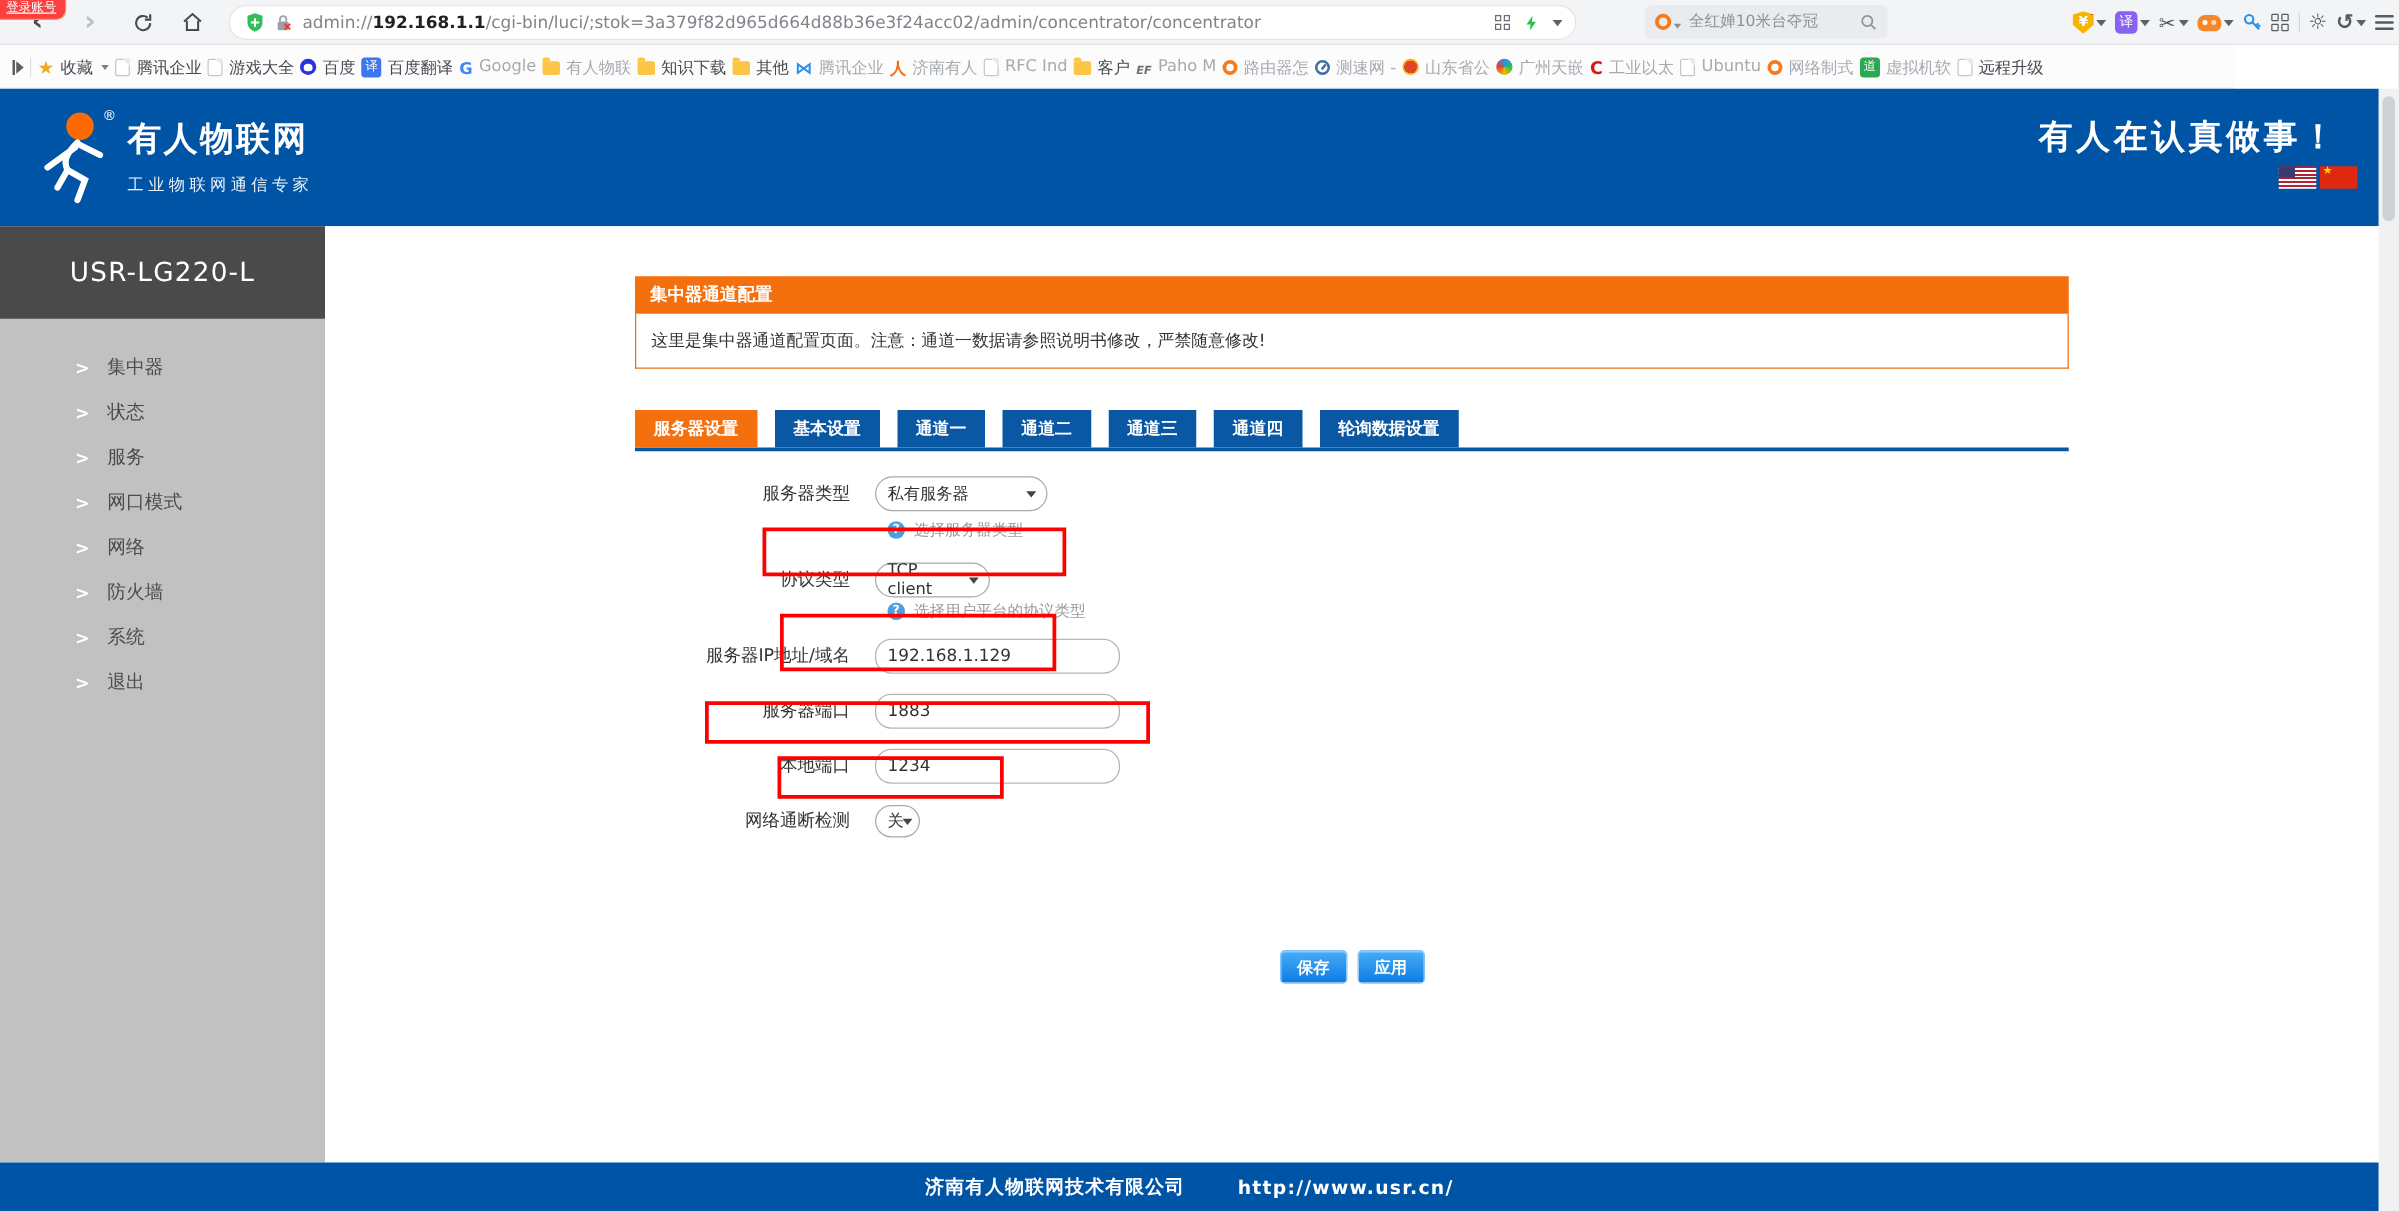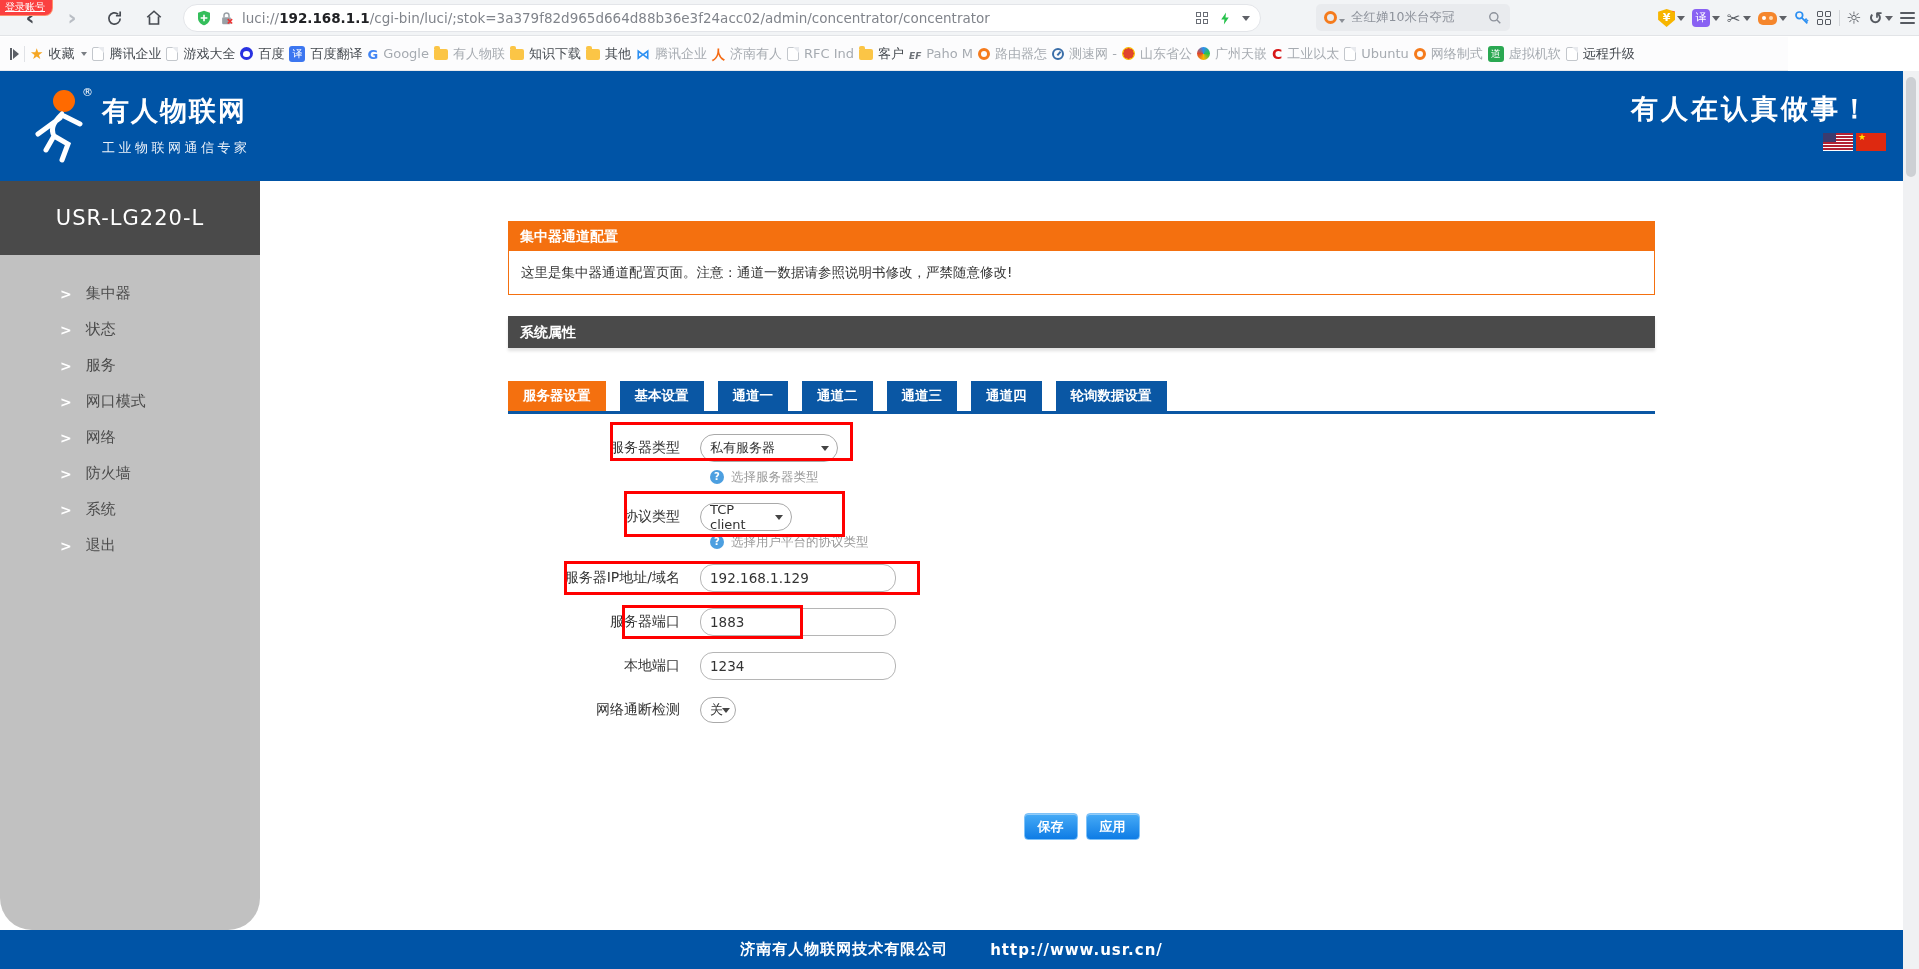--- a/index.html
+++ b/index.html
@@ -82,21 +82,21 @@
   .brand-title { font-size:27px; font-weight:bold; letter-spacing:2px; }
   .brand-sub { font-size:13px; margin-top:10px; letter-spacing:3.5px; color:#eaf1f9; }
   .slogan { position:absolute; right:32px; top:20px; color:#fff; font-size:27px; font-weight:bold; letter-spacing:3px; }
   .flags { position:absolute; right:17px; top:62px; display:flex; gap:3px; }
   .flag-us { width:30px; height:18px; background:repeating-linear-gradient(#b22234 0 1.5px,#fff 1.5px 3px); position:relative; }
   .flag-us:before { content:""; position:absolute; left:0; top:0; width:13px; height:9px; background:#3c3b6e; }
   .flag-cn { width:30px; height:18px; background:#de2910; position:relative; }
   .flag-cn:before { content:"★"; position:absolute; left:2px; top:-1px; color:#ffde00; font-size:9px; }
 
   
-  .sidebar { position:absolute; left:0; top:181px; width:260px; height:749px; background:#c1c1c1;border-radius:32px; }
+  .sidebar { position:absolute; left:0; top:181px; width:260px; height:749px; background:#c1c1c1; }
   .side-cap { height:74px; background:#4a4a4a; color:#fff; display:flex; align-items:center; justify-content:center; font-size:21px; letter-spacing:1px; }
   .side-menu { list-style:none; padding-top:20px; }
   .side-menu li { height:36px; display:flex; align-items:center; padding-left:60px; cursor:pointer; }
   .s-chev:before { content:">"; color:#fff; font-weight:bold; font-size:14px; }
   .s-label { margin-left:14px; font-size:15px; color:#4c4c4c; }
 
   
   .main { position:absolute; left:260px; top:181px; width:1643px; height:749px; background:#fff; }
   .panel { width:1147px; margin:0 auto; }
   .panel-title { margin-top:40px; height:30px; background:#f4700f; color:#fff; font-size:14px; font-weight:bold; line-height:30px; padding-left:12px; }
@@ -164,21 +164,21 @@
     <div class="urlbar">
       <svg width="16" height="16" viewBox="0 0 24 24">
           <path d="M12 1 21 4v8c0 6-4.5 9.5-9 11-4.5-1.5-9-5-9-11V4z" fill="#34be5b"></path>
           <path d="M12 7v10M7 12h10" stroke="#fff" stroke-width="2.4"></path>
         </svg>
       <svg width="15" height="15" viewBox="0 0 24 24" style="margin-left:7px">
           <rect x="5" y="10" width="14" height="11" rx="2" fill="#9aa0a6"></rect>
           <path d="M8 10V7a4 4 0 0 1 8 0v3" fill="none" stroke="#9aa0a6" stroke-width="2.4"></path>
           <path d="M14 13l7 7M21 13l-7 7" stroke="#e33" stroke-width="2.6"></path>
         </svg>
-      <span class="url-text"><span>luci://</span><span class="host">192.168.1.1</span><span>/cgi-bin/luci/;stok=3a379f82d965d664d88b36e3f24acc02/admin/concentrator/concentrator</span></span>
+      <span class="url-text"><span>admin://</span><span class="host">192.168.1.1</span><span>/cgi-bin/luci/;stok=3a379f82d965d664d88b36e3f24acc02/admin/concentrator/concentrator</span></span>
       <span class="urlbar-right">
         <span class="qr-ico">
             <i></i>
             <i></i>
             <i></i>
             <i></i>
           </span>
         <svg width="13" height="15" viewBox="0 0 24 24">
             <path d="M13 1 4 14h6l-1 9 9-13h-6z" fill="#27c24c"></path>
           </svg>
@@ -395,21 +395,20 @@
           <span class="s-chev"></span>
           <span class="s-label">退出</span>
         </li>
     </ul>
   </div>
 
   <div class="main">
     <div class="panel">
       <div class="panel-title">集中器通道配置</div>
       <div class="panel-note">这里是集中器通道配置页面。注意：通道一数据请参照说明书修改，严禁随意修改!</div>
-      <div class="section-bar">系统属性</div>
 
       <div class="tabs">
         <div class="tab active">服务器设置</div>
         <div class="tab">基本设置</div>
         <div class="tab">通道一</div>
         <div class="tab">通道二</div>
         <div class="tab">通道三</div>
         <div class="tab">通道四</div>
         <div class="tab">轮询数据设置</div>
       </div>

